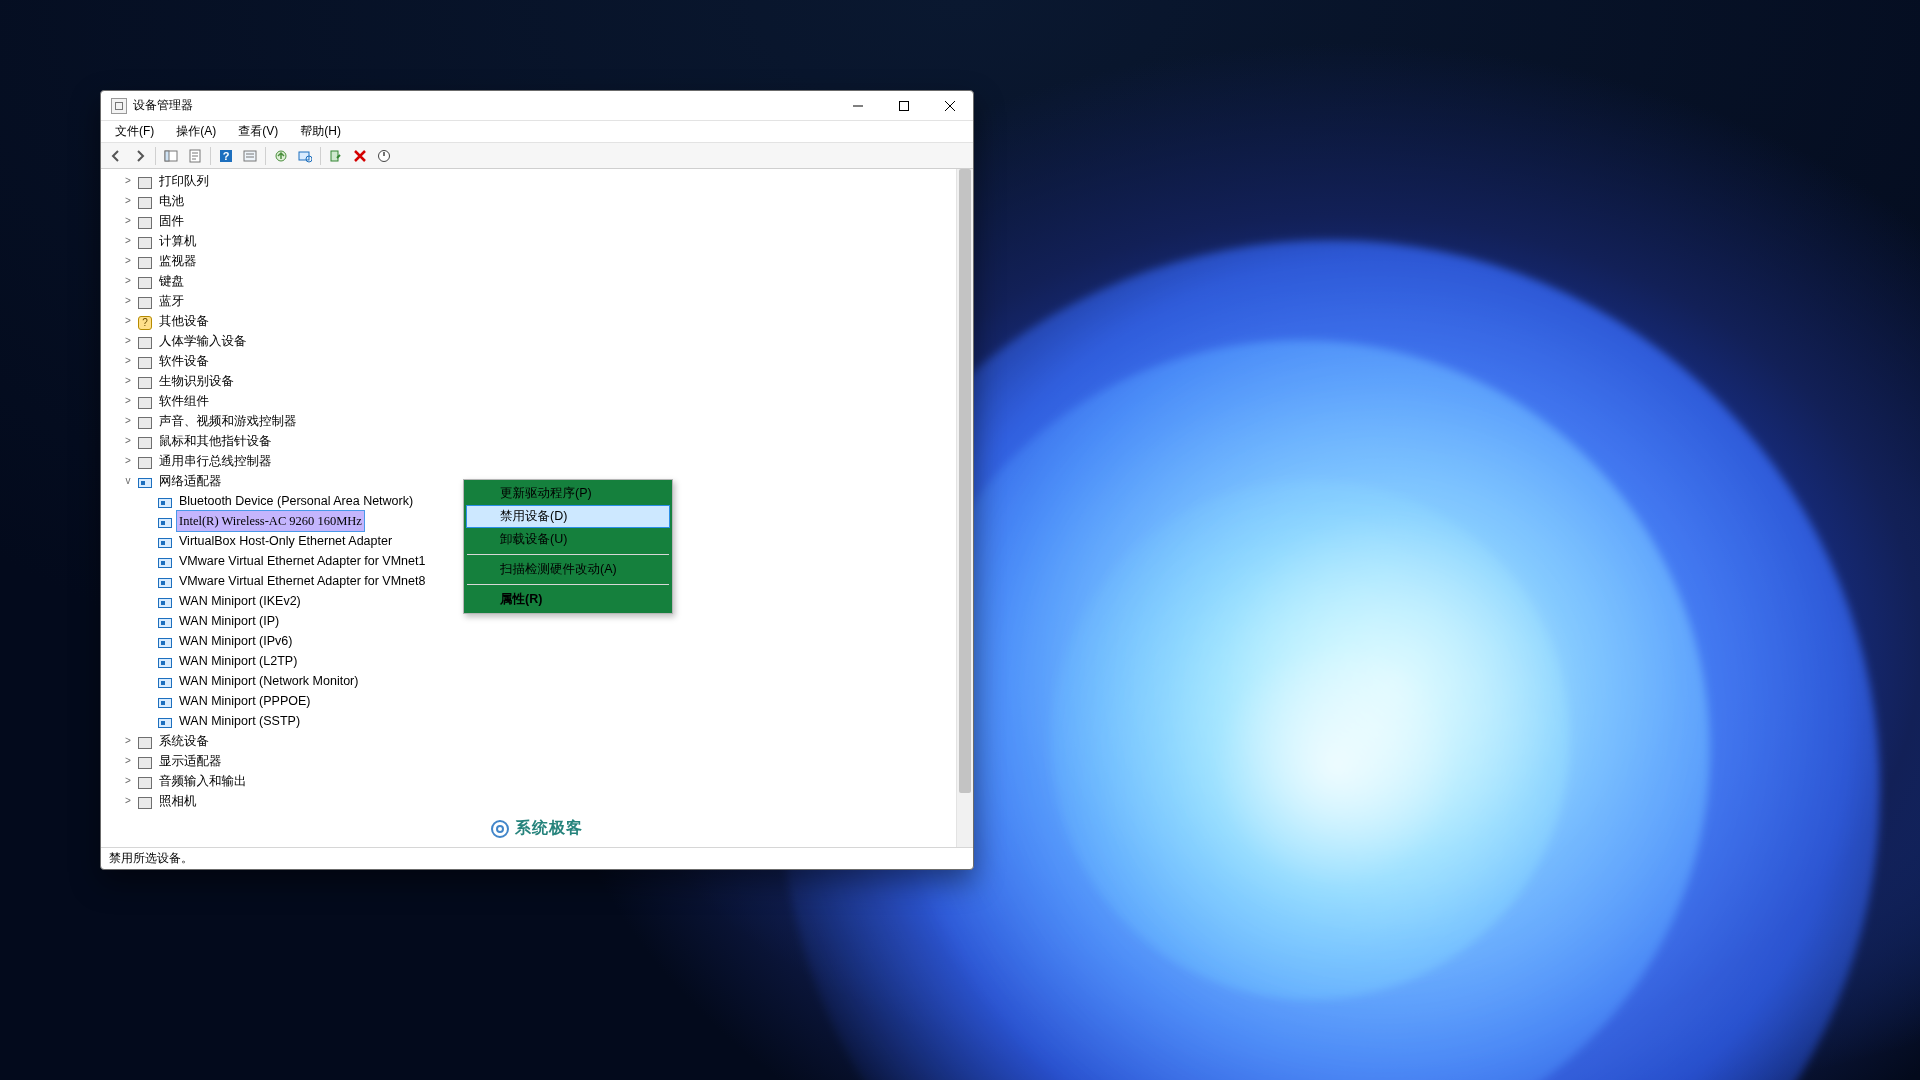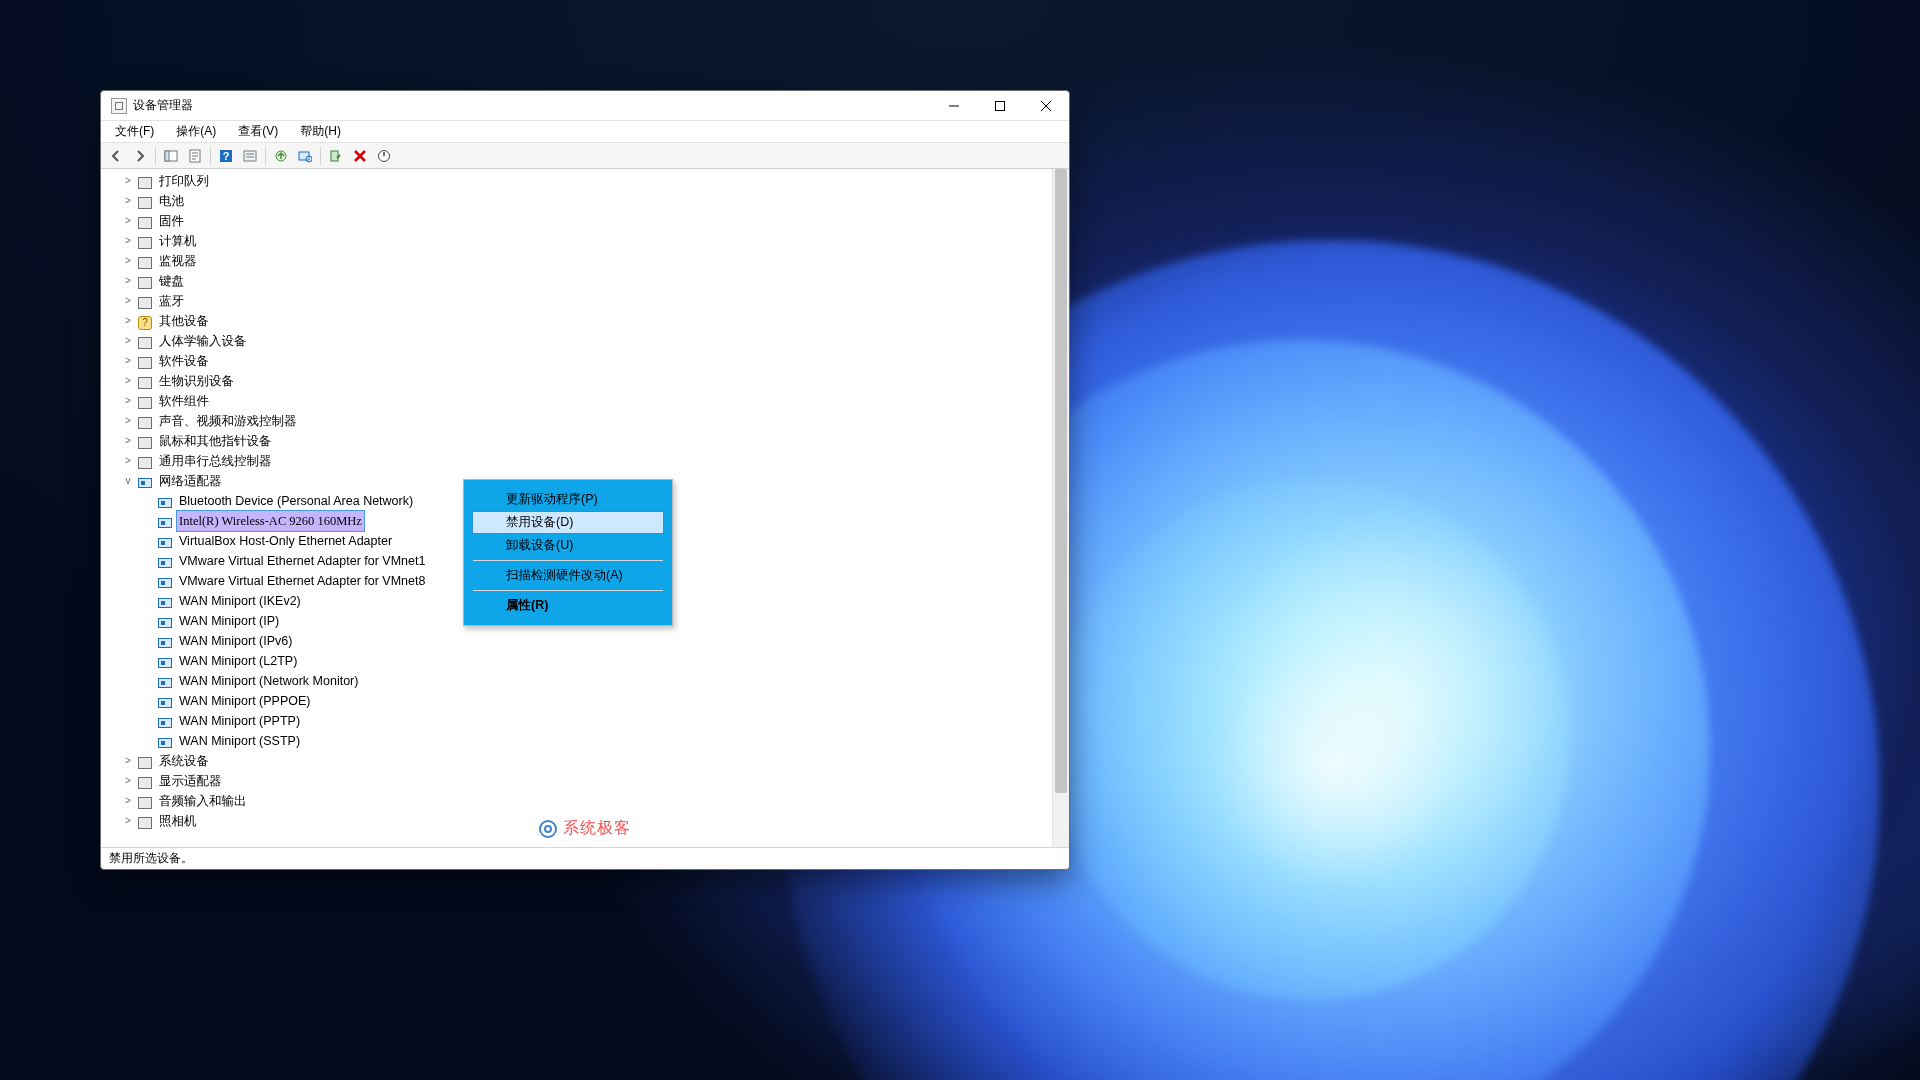--- a/index.html
+++ b/index.html
@@ -21,21 +21,21 @@
         background: radial-gradient(circle at 55% 45%, #8abaff 0%, #3e6bf2 25%, #1b3bb8 55%, rgba(0,0,0,0) 75%); transform: rotate(-8deg);}
   .b2 { width: 820px; height: 820px; right: 210px; bottom: -80px;
         background: radial-gradient(circle at 60% 40%, #9ecaff 0%, #3f78ff 25%, #1536a6 55%, rgba(0,0,0,0) 75%); transform: rotate(10deg);}
   .b3 { width: 520px; height: 520px; right: 350px; bottom: 80px;
         background: radial-gradient(circle at 55% 55%, #bcd8ff 0%, #2a68ff 30%, #0d2a8b 60%, rgba(0,0,0,0) 80%);}
 
   
   .window {
     position: absolute;
     left: 100px; top: 90px;
-    width: 970px; height: 780px;
+    width: 874px; height: 780px;
     background: #fff; color: #000;
     border: 1px solid #6b6b6b;
     border-radius: 4px;
     box-shadow: 0 12px 30px rgba(0,0,0,0.45);
     display: flex; flex-direction: column;
     overflow: hidden;
   }
   .titlebar {
     height: 30px; display: flex; align-items: center;
     padding: 0 0 0 10px; font-size: 12px;
@@ -91,41 +91,41 @@
   .ic-q::before{content:"?";}
 
   .scrollbar-vert { position:absolute; top:0; right:0; width:17px; height:100%; background:#f1f1f1; border-left:1px solid #e3e3e3;}
   .scrollbar-vert .thumb { position:absolute; left:2px; right:2px; background:#c3c3c3; border-radius:2px;}
 
   
   .context-menu {
     position: absolute;
     left: 362px; top: 388px;
     width: 210px;
-    background: #0ea5e9;
+    background: #15803d;
     border: 1px solid #b6b6b6;
     box-shadow: 2px 3px 6px rgba(0,0,0,0.25);
     font-size: 12.5px;
-    padding: 8px;
+    padding: 2px;
     display:flex; flex-direction: column;
   }
   .ctx-item { padding: 3px 30px 3px 34px; cursor: default;}
   .ctx-item.highlighted { background: #cde8ff; outline: 1px solid #2b8ee6; outline-offset:-1px;}
   .ctx-sep { height: 1px; margin: 3px 1px; background: #d7d7d7; }
 
   .statusbar {
     height: 22px;
     border-top: 1px solid #d6d6d6;
     display: flex; align-items: center;
     font-size: 12px; padding: 0 8px;
   }
   .statusbar .panes { flex:1; display:flex; justify-content:flex-end; gap:0;}
   .statusbar .pane { width: 130px; height: 100%; border-left: 1px solid #d6d6d6; }
 
-  .watermark { position:absolute; bottom:8px; left:50%; transform:translateX(-50%); display:flex; align-items:center; gap:6px; color:#ef4444; font-size:16px; opacity:0.9; font-weight:400; letter-spacing:1px;}
+  .watermark { position:absolute; bottom:8px; left:50%; transform:translateX(-50%); display:flex; align-items:center; gap:6px; color:#0f766e; font-size:16px; opacity:0.9; font-weight:700; letter-spacing:1px;}
   .watermark .wm-icon{ width:18px; height:18px; border:2px solid #2e79c4; border-radius:50%; position:relative;}
   .watermark .wm-icon::after{content:""; position:absolute; inset:3px; border:2px solid #2e79c4; border-radius:50%;}
 </style>
 </head>
 <body>
 
 <div class="desktop">
   <div class="bloom b1"></div>
   <div class="bloom b2"></div>
   <div class="bloom b3"></div>
@@ -423,27 +423,20 @@
             <span class="icon">
               <span class="ic-net"></span>
             </span>
             <span class="label">WAN Miniport (PPPOE)</span>
           </div>
           <div class="node depth-2">
             <span class="disclosure "></span>
             <span class="icon">
               <span class="ic-net"></span>
             </span>
-            <span class="label">WAN Miniport (PPTP)</span>
-          </div>
-          <div class="node depth-2">
-            <span class="disclosure "></span>
-            <span class="icon">
-              <span class="ic-net"></span>
-            </span>
             <span class="label">WAN Miniport (SSTP)</span>
           </div>
           <div class="node depth-1">
             <span class="disclosure collapsed"></span>
             <span class="icon">
               <span class="ic-box"></span>
             </span>
             <span class="label">系统设备</span>
           </div>
           <div class="node depth-1">

